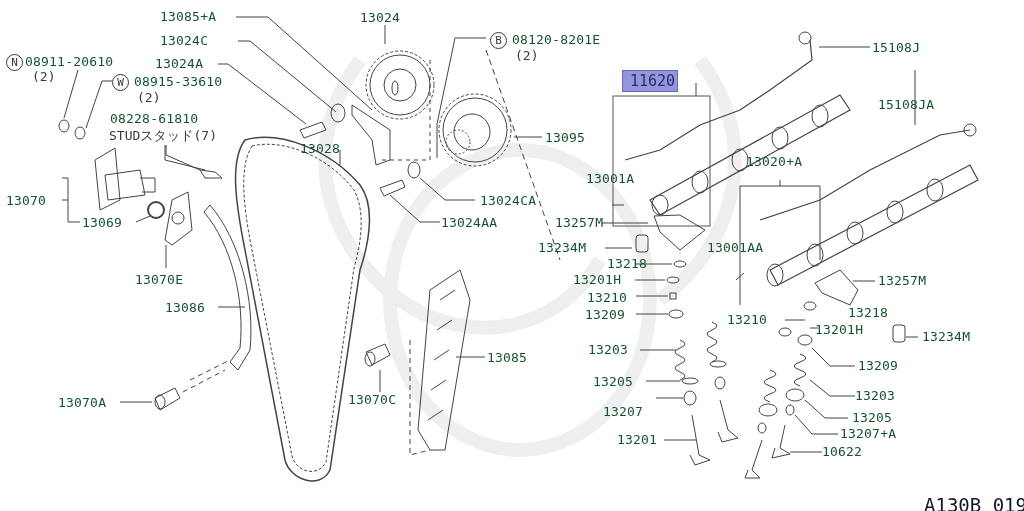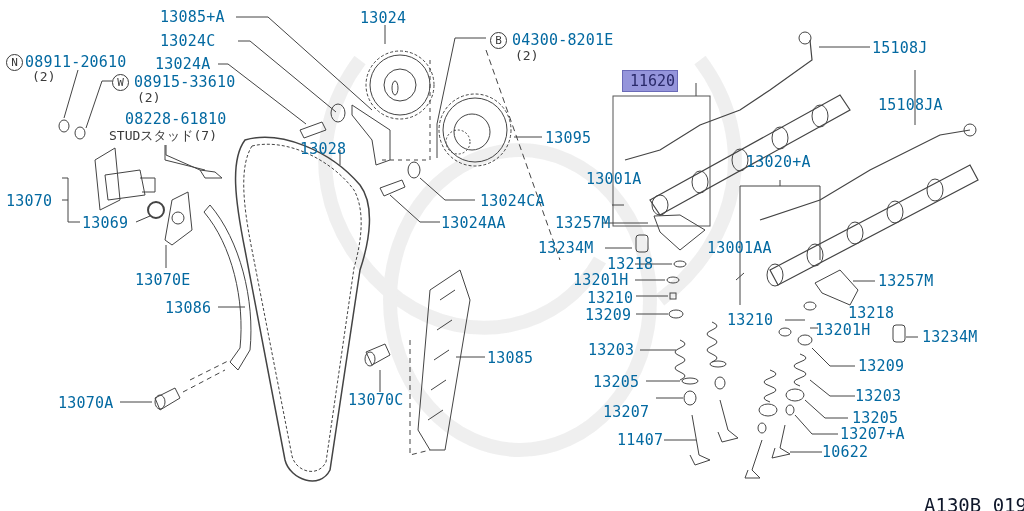--- a/index.html
+++ b/index.html
@@ -4,22 +4,22 @@
 <style>
   html, body { margin:0; padding:0; background:#ffffff; }
   #stage {
     position:relative; width:1024px; height:511px; overflow:hidden;
     background:#ffffff;
     font-family:"DejaVu Sans Mono","Liberation Mono",monospace;
     color:#333333;
   }
   svg#art { position:absolute; left:0; top:0; width:1024px; height:511px; }
   .lbl {
-    position:absolute; font-size:15px; line-height:16px; white-space:nowrap;
-    color:#0369a1; letter-spacing:0.2px; cursor:pointer;
+    position:absolute; font-size:13px; line-height:16px; white-space:nowrap;
+    color:#14532d; letter-spacing:0.2px; cursor:pointer;
   }
   .sub { position:absolute; font-size:13px; line-height:14px; color:#3a3a3a; white-space:nowrap; }
   .circle-badge {
     position:absolute; width:15px; height:15px; border:1px solid #3a3a3a; border-radius:50%;
     font-size:11px; line-height:15px; text-align:center; color:#3a3a3a;
   }
   .hl {
     position:absolute; background:#8a8ad8; border:1px solid #5a5ab0; opacity:0.9;
   }
   .hl-text { position:absolute; font-size:15px; line-height:16px; color:#2a2a6a; white-space:nowrap; }
@@ -208,27 +208,27 @@
   <span class="lbl" style="left:155px;top:56px">13024A</span>
 
   <span class="circle-badge" style="left:6px;top:54px">N</span>
   <span class="lbl" style="left:25px;top:54px">08911-20610</span>
   <span class="sub" style="left:32px;top:70px">(2)</span>
 
   <span class="circle-badge" style="left:112px;top:74px">W</span>
   <span class="lbl" style="left:134px;top:74px">08915-33610</span>
   <span class="sub" style="left:137px;top:91px">(2)</span>
 
-  <span class="lbl" style="left:125px;top:111px">08228-61810</span>
+  <span class="lbl" style="left:110px;top:111px">08228-61810</span>
   <span class="sub" style="left:109px;top:129px">STUDスタッド(7)</span>
 
   <span class="lbl" style="left:360px;top:10px">13024</span>
 
   <span class="circle-badge" style="left:490px;top:32px">B</span>
-  <span class="lbl" style="left:512px;top:32px">04300-8201E</span>
+  <span class="lbl" style="left:512px;top:32px">08120-8201E</span>
   <span class="sub" style="left:515px;top:49px">(2)</span>
 
   <span class="lbl" style="left:300px;top:141px">13028</span>
   <span class="lbl" style="left:545px;top:130px">13095</span>
   <span class="lbl" style="left:480px;top:193px">13024CA</span>
   <span class="lbl" style="left:441px;top:215px">13024AA</span>
 
   <span class="lbl" style="left:6px;top:193px">13070</span>
   <span class="lbl" style="left:82px;top:215px">13069</span>
   <span class="lbl" style="left:135px;top:272px">13070E</span>
@@ -249,21 +249,21 @@
 
   <span class="lbl" style="left:555px;top:215px">13257M</span>
   <span class="lbl" style="left:538px;top:240px">13234M</span>
   <span class="lbl" style="left:607px;top:256px">13218</span>
   <span class="lbl" style="left:573px;top:272px">13201H</span>
   <span class="lbl" style="left:587px;top:290px">13210</span>
   <span class="lbl" style="left:585px;top:307px">13209</span>
   <span class="lbl" style="left:588px;top:342px">13203</span>
   <span class="lbl" style="left:593px;top:374px">13205</span>
   <span class="lbl" style="left:603px;top:404px">13207</span>
-  <span class="lbl" style="left:617px;top:432px">11407</span>
+  <span class="lbl" style="left:617px;top:432px">13201</span>
 
   <span class="lbl" style="left:878px;top:273px">13257M</span>
   <span class="lbl" style="left:848px;top:305px">13218</span>
   <span class="lbl" style="left:727px;top:312px">13210</span>
   <span class="lbl" style="left:815px;top:322px">13201H</span>
   <span class="lbl" style="left:922px;top:329px">13234M</span>
   <span class="lbl" style="left:858px;top:358px">13209</span>
   <span class="lbl" style="left:855px;top:388px">13203</span>
   <span class="lbl" style="left:852px;top:410px">13205</span>
   <span class="lbl" style="left:840px;top:426px">13207+A</span>

